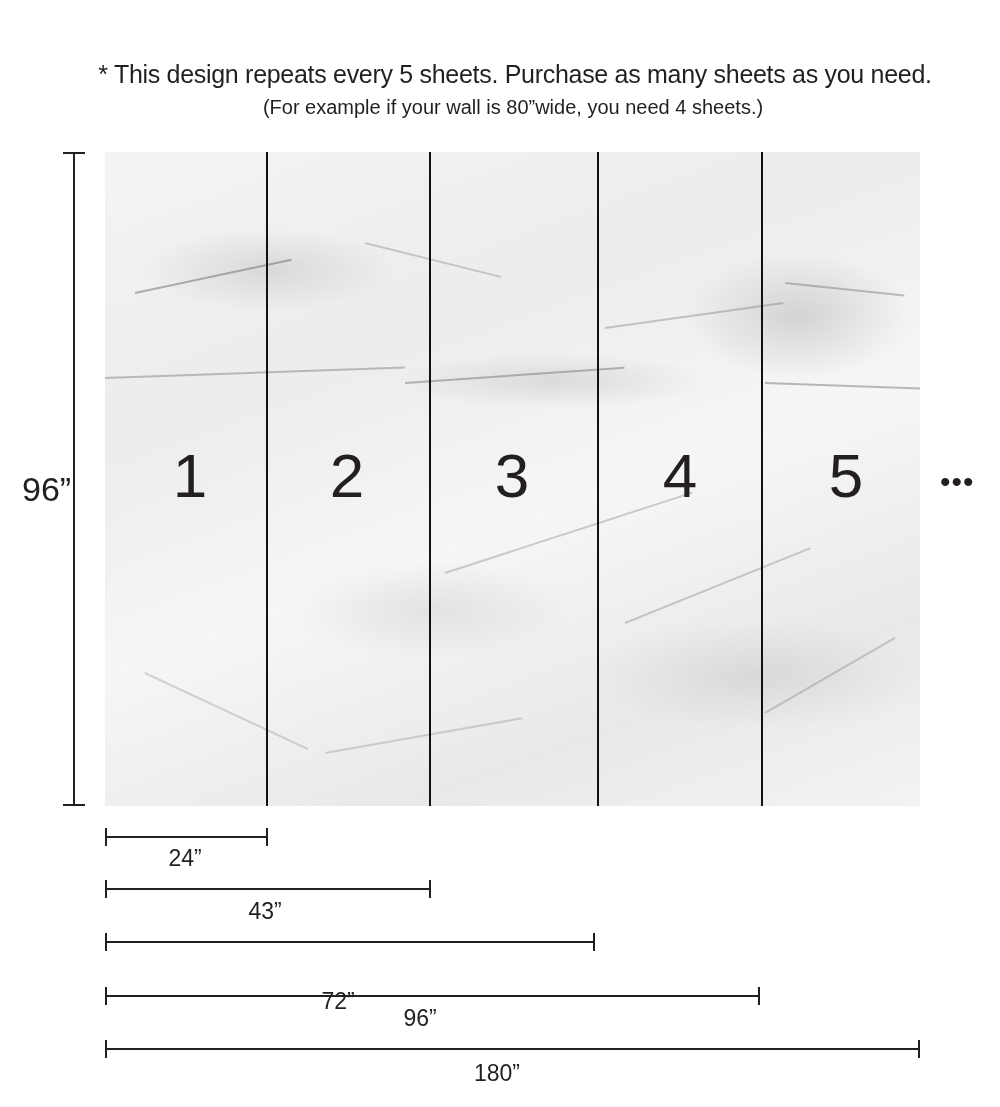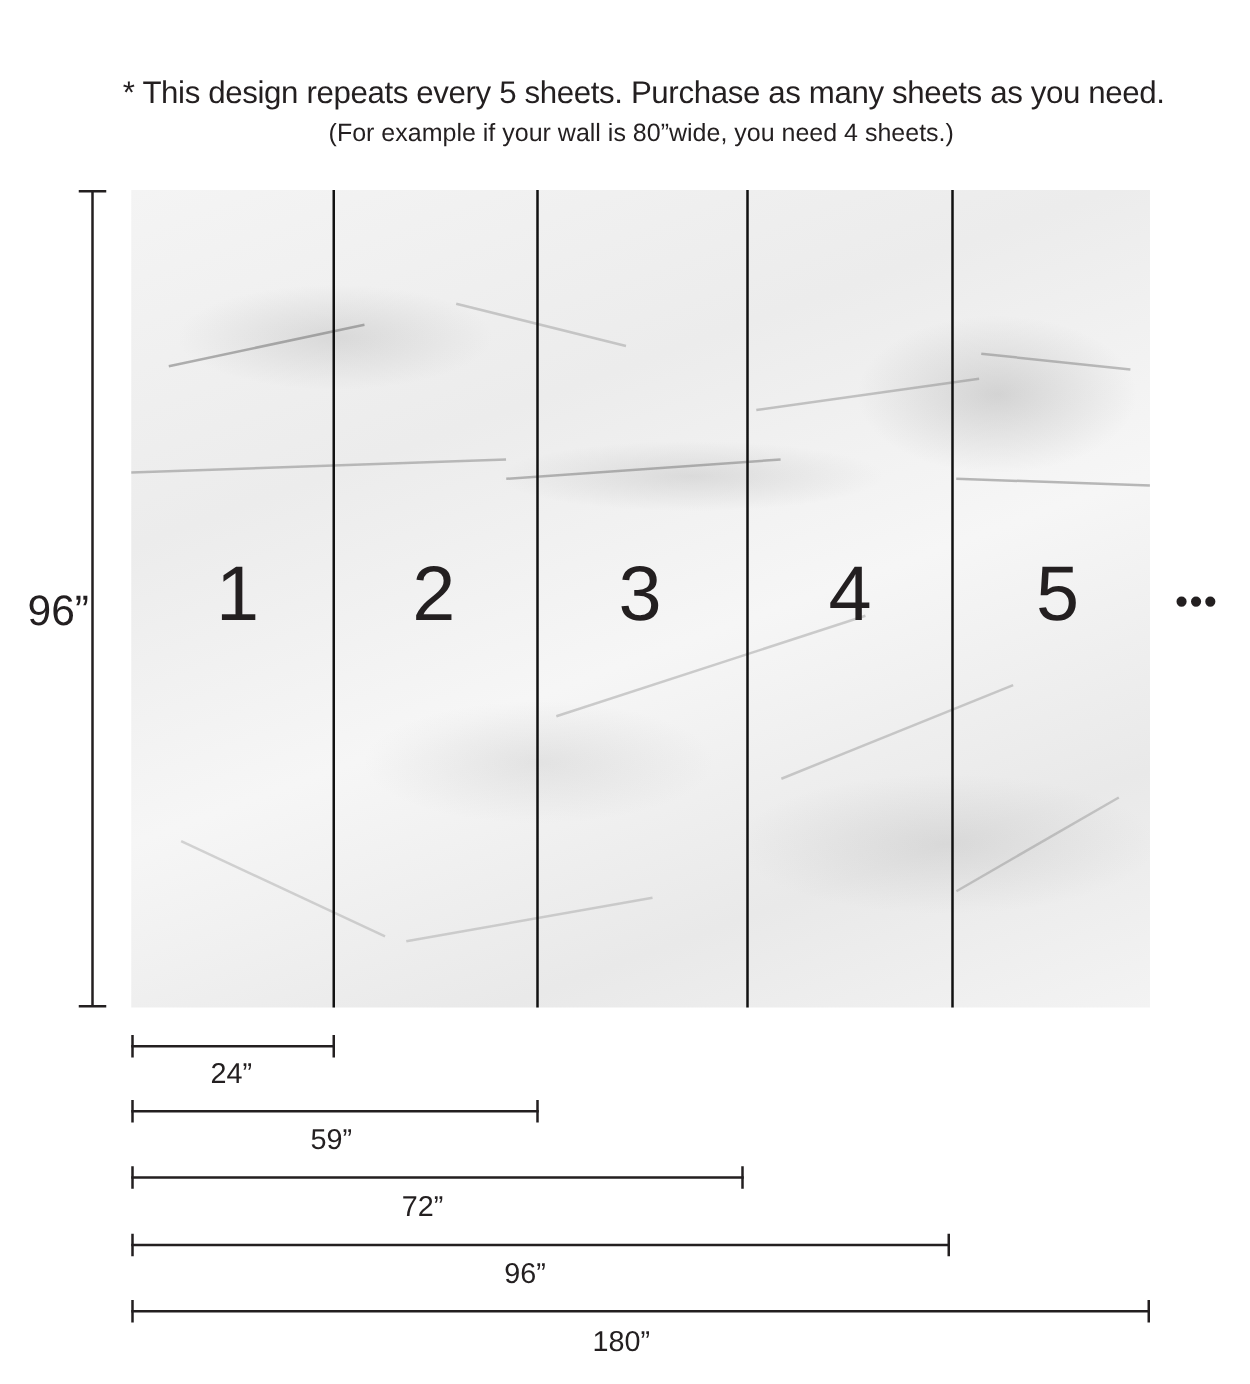--- a/index.html
+++ b/index.html
@@ -69,26 +69,26 @@
 <div class="ellipsis">•••</div>
 
 <div class="dim" style="top:836px;width:163px"></div>
 <div class="tick" style="left:105px;top:828px"></div>
 <div class="tick" style="left:266px;top:828px"></div>
 <div class="dim-label" style="left:185px;top:845px">24”</div>
 
 <div class="dim" style="top:888px;width:326px"></div>
 <div class="tick" style="left:105px;top:880px"></div>
 <div class="tick" style="left:429px;top:880px"></div>
-<div class="dim-label" style="left:265px;top:898px">59”</div>
+<div class="dim-label" style="left:265px;top:898px">43”</div>
 
 <div class="dim" style="top:941px;width:490px"></div>
 <div class="tick" style="left:105px;top:933px"></div>
 <div class="tick" style="left:593px;top:933px"></div>
-<div class="dim-label" style="left:338px;top:952px">72”</div>
+<div class="dim-label" style="left:338px;top:988px">72”</div>
 
 <div class="dim" style="top:995px;width:655px"></div>
 <div class="tick" style="left:105px;top:987px"></div>
 <div class="tick" style="left:758px;top:987px"></div>
 <div class="dim-label" style="left:420px;top:1005px">96”</div>
 
 <div class="dim" style="top:1048px;width:815px"></div>
 <div class="tick" style="left:105px;top:1040px"></div>
 <div class="tick" style="left:918px;top:1040px"></div>
 <div class="dim-label" style="left:497px;top:1060px">180”</div>

